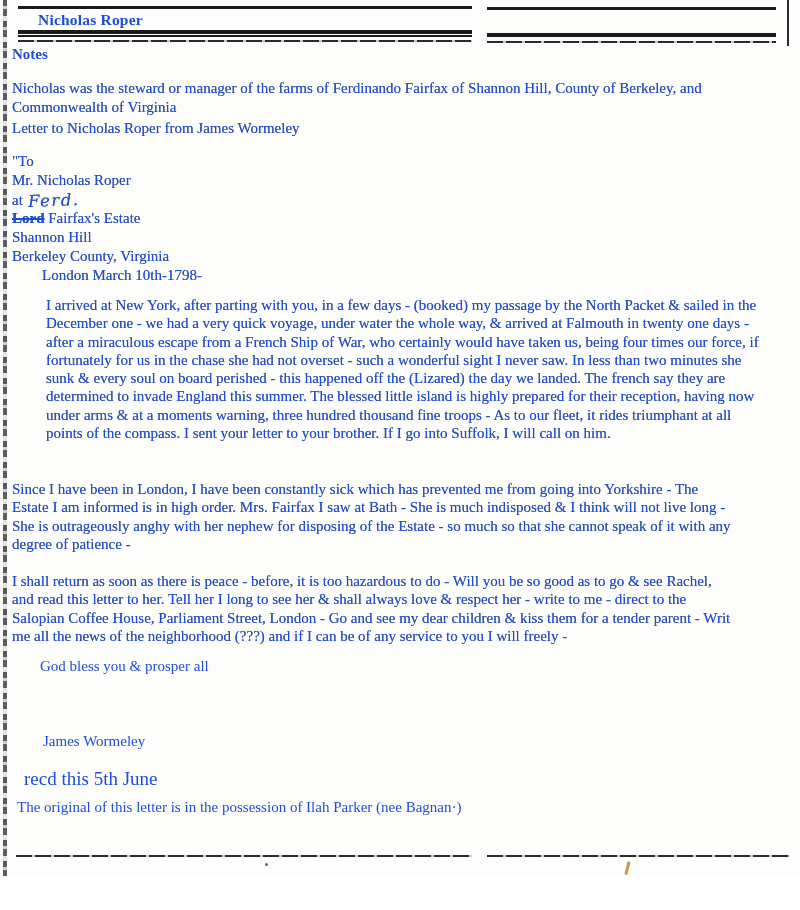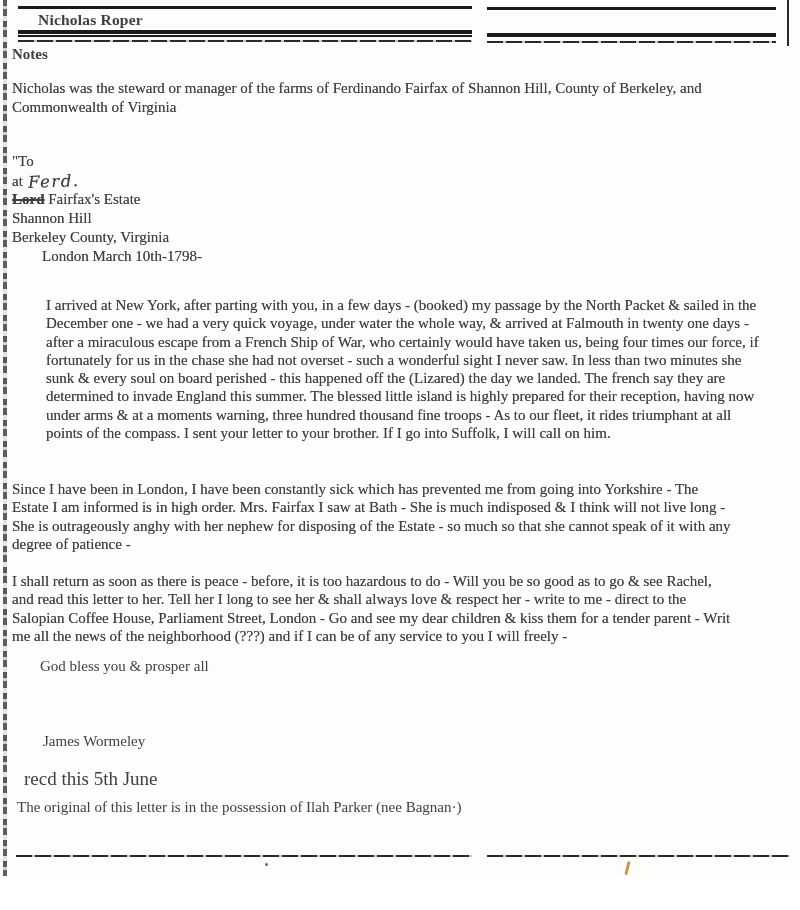--- a/index.html
+++ b/index.html
@@ -6,21 +6,21 @@
   html, body { width: 800px; height: 910px; }
   body {
     font-family: "Liberation Serif", serif;
     background: #ffffff;
   }
   .page {
     position: relative;
     width: 800px;
     height: 876px;
     background: #fdfdfb;
-    color: #404040;
+    color: #1d4ed8;
     overflow: hidden;
   }
   
   .scan-edge {
     position: absolute;
     left: 3px; top: 0;
     width: 4px; height: 878px;
     background: repeating-linear-gradient(
       180deg,
       rgba(60,60,60,.85) 0 6px,
@@ -110,23 +110,25 @@
 
   <div class="rule" style="left:487px; top:7px; width:289px; height:3px;"></div>
   <div class="rule" style="left:487px; top:33px; width:289px; height:3.5px;"></div>
   <div class="rule-dashed" style="left:487px; top:41px; width:289px;"></div>
   <div class="vert-tick"></div>
 
   <div class="notes-label">Notes</div>
   <div class="textblock notes-text">Nicholas was the steward or manager of the farms of Ferdinando Fairfax of Shannon Hill, County of Berkeley, and
 Commonwealth of Virginia</div>
 
+  <div class="textblock letter-intro">Letter to Nicholas Roper from James Wormeley</div>
 
   <div class="address">
     <div class="line">"To</div>
+    <div class="line">Mr. Nicholas Roper</div>
     <div class="line"><span>at</span><span class="handwritten">Ferd.</span></div>
     <div class="line"><span class="struck">Lord</span> <span>Fairfax's Estate</span></div>
     <div class="line">Shannon Hill</div>
     <div class="line">Berkeley County, Virginia</div>
     <div class="line dateline">London March 10th-1798-</div>
   </div>
 
   <div class="textblock para-1">I arrived at New York, after parting with you, in a few days - (booked) my passage by the North Packet &amp; sailed in the
 December one - we had a very quick voyage, under water the whole way, &amp; arrived at Falmouth in twenty one days -
 after a miraculous escape from a French Ship of War, who certainly would have taken us, being four times our force, if

